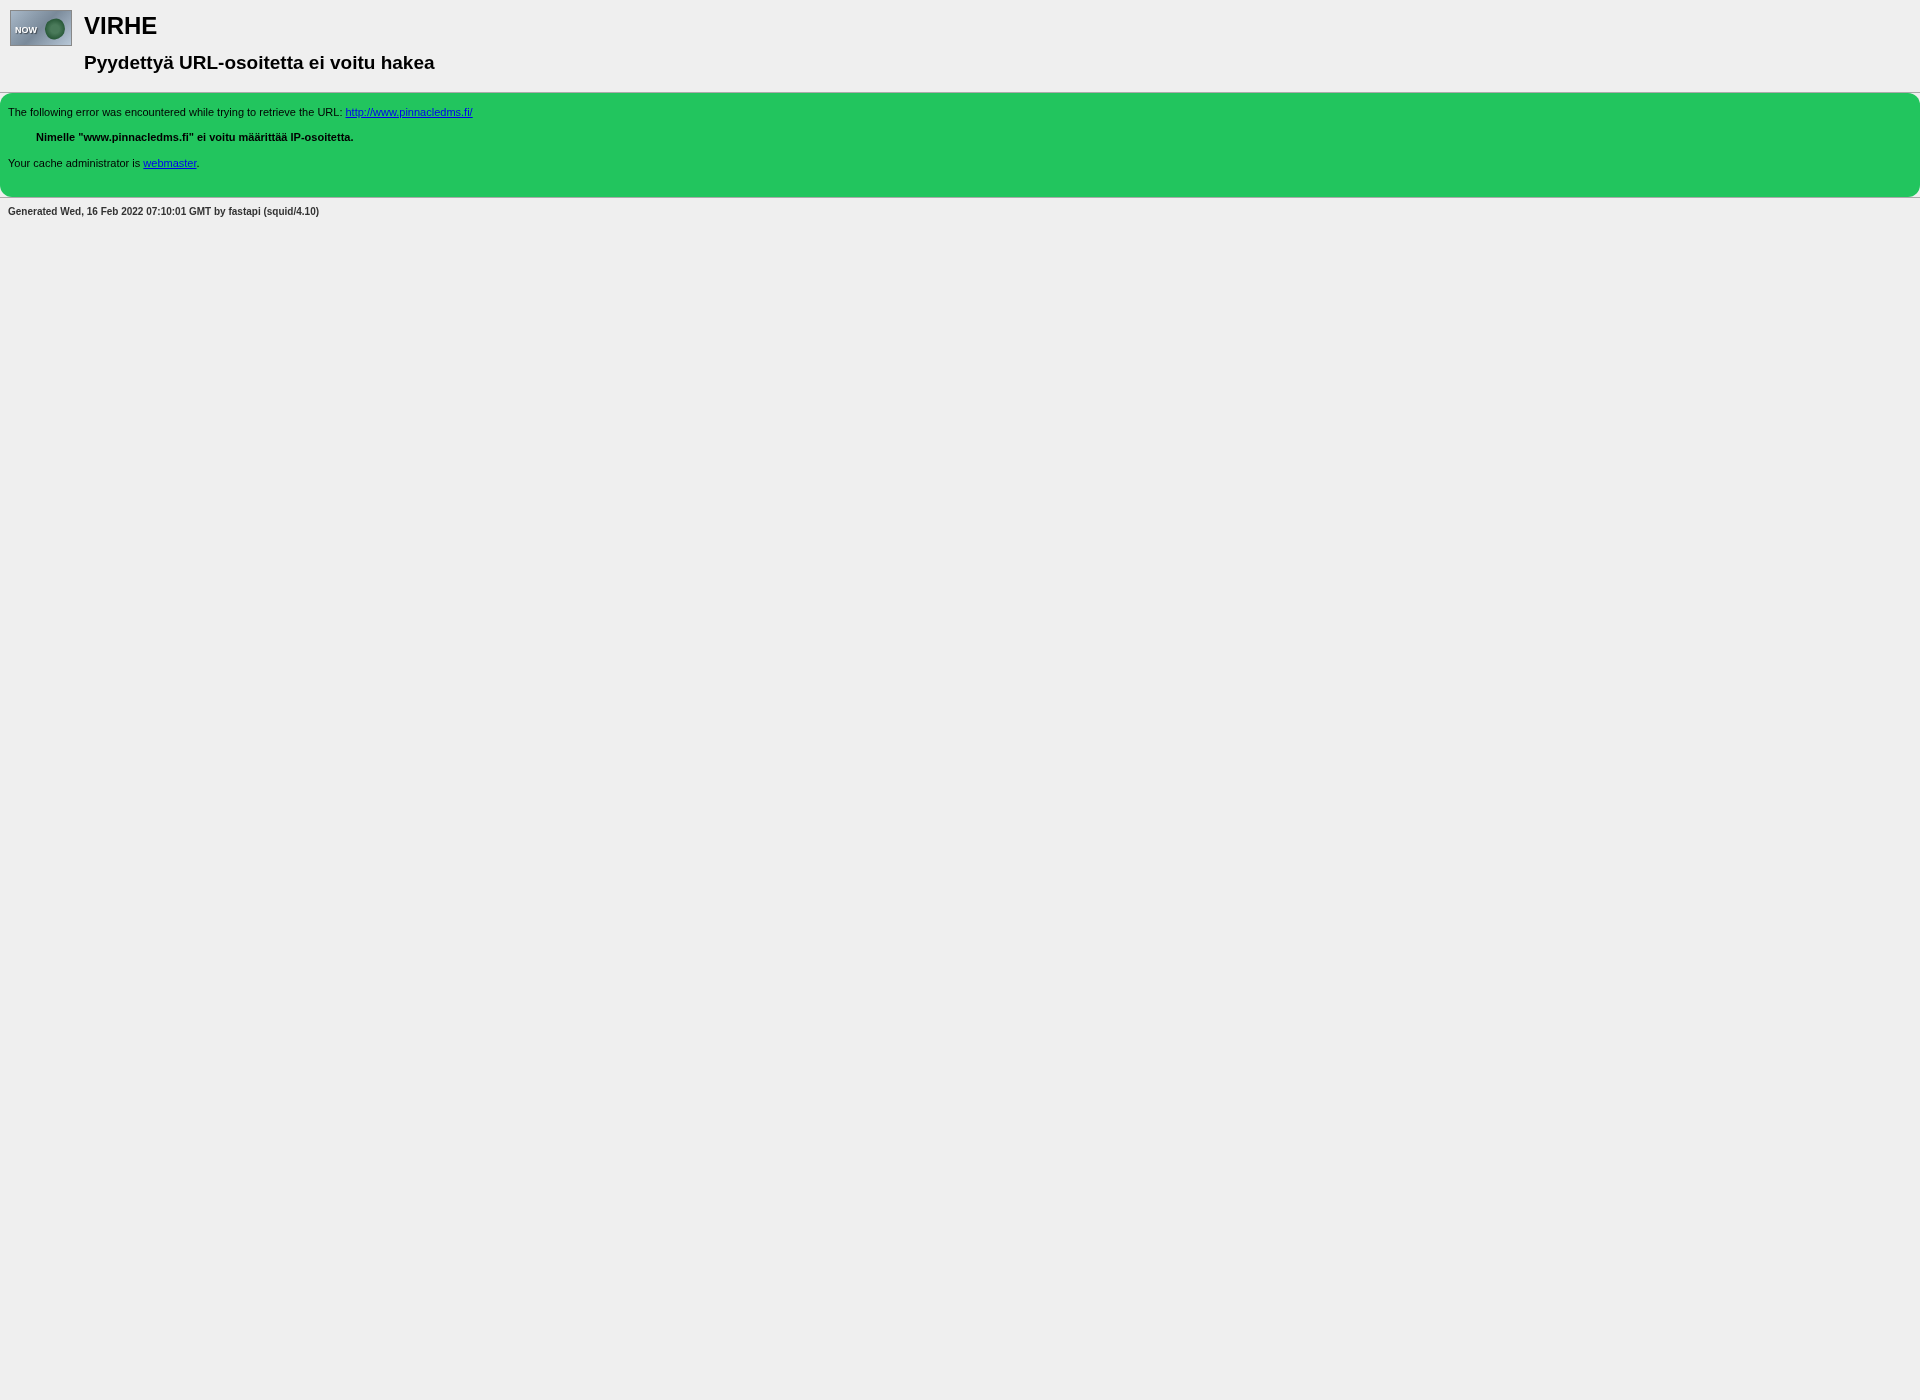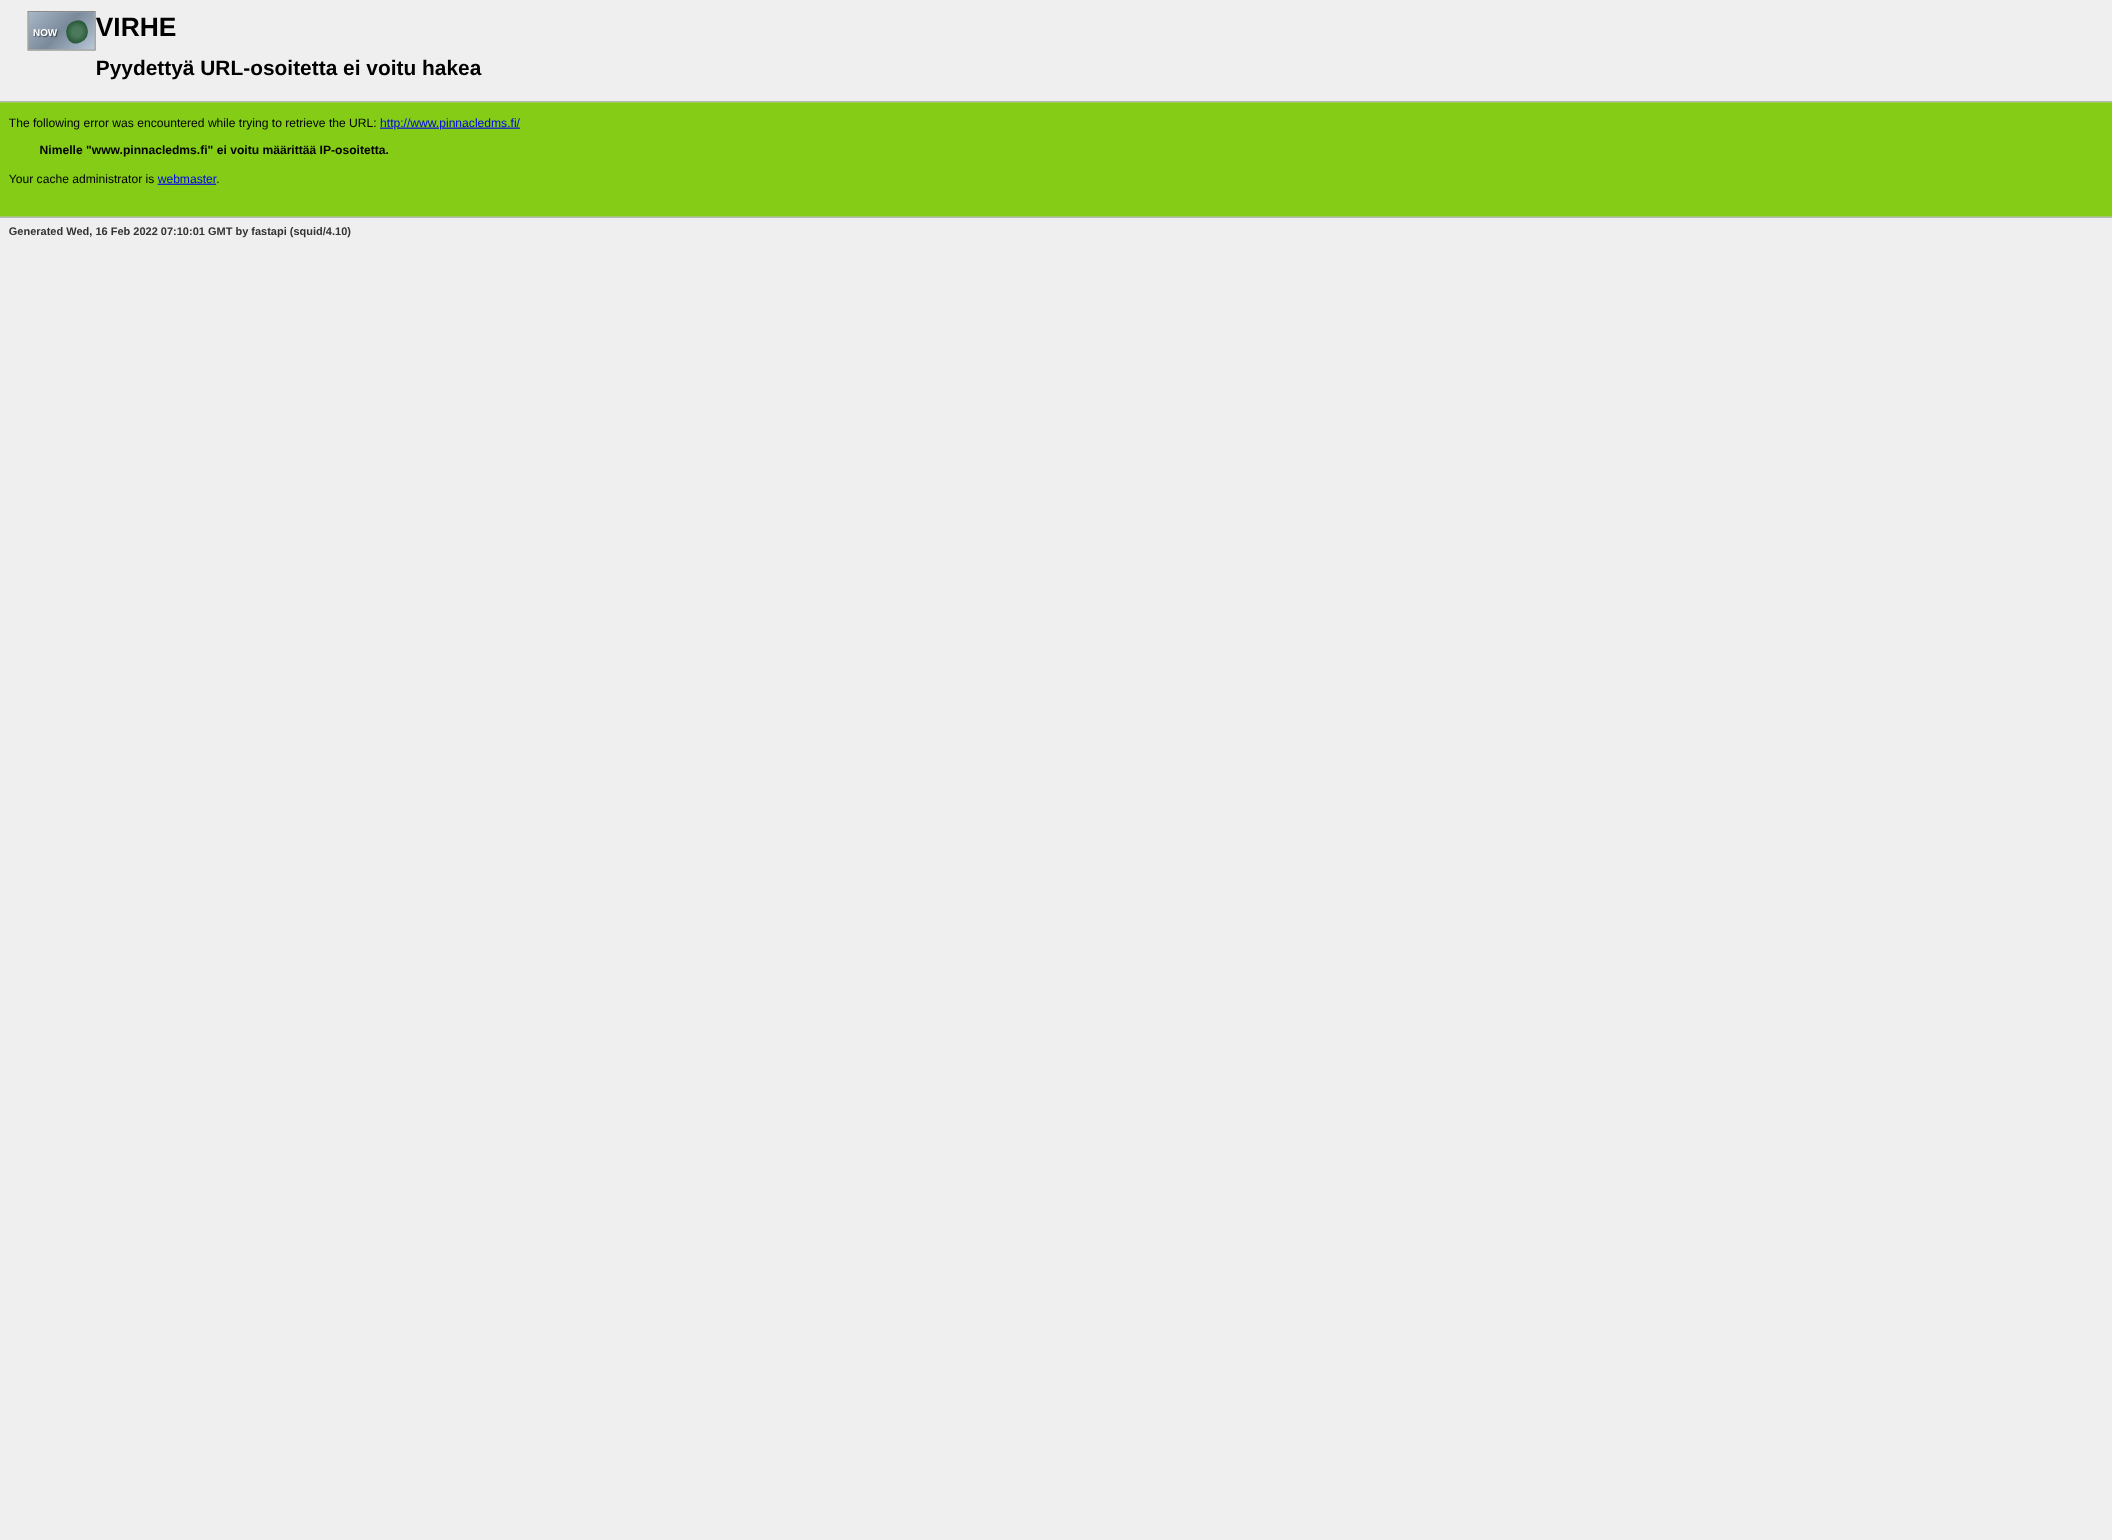--- a/index.html
+++ b/index.html
@@ -10,22 +10,21 @@
     body {
       font-family: Arial, Helvetica, sans-serif;
       background: #efefef;
       font-size: 11px;
       color: #000;
     }
     .header {
       padding: 10px;
       display: flex;
       align-items: flex-start;
-      gap: 0;
-      margin-left: 15px;
+      gap: 12px;
     }
     .logo {
       width: 62px;
       height: 36px;
       background: linear-gradient(135deg, #a8b8c8 0%, #7a8a9a 50%, #b8c8d8 100%);
       border: 1px solid #888;
       display: flex;
       align-items: center;
       justify-content: center;
       position: relative;
@@ -61,22 +60,23 @@
     .header-text h2 {
       font-size: 19px;
       font-weight: bold;
     }
     hr {
       border: none;
       border-top: 1px solid #aaa;
       margin: 8px 0 0 0;
     }
     .content {
-      background: #84cc16;
+      background: #22c55e;
       padding: 12px 8px 16px 8px;
+      border-radius: 12px;
     }
     .content p {
       margin-bottom: 10px;
       line-height: 1.4;
     }
     .content .indented {
       margin-left: 28px;
     }
     .content b {
       font-weight: bold;

